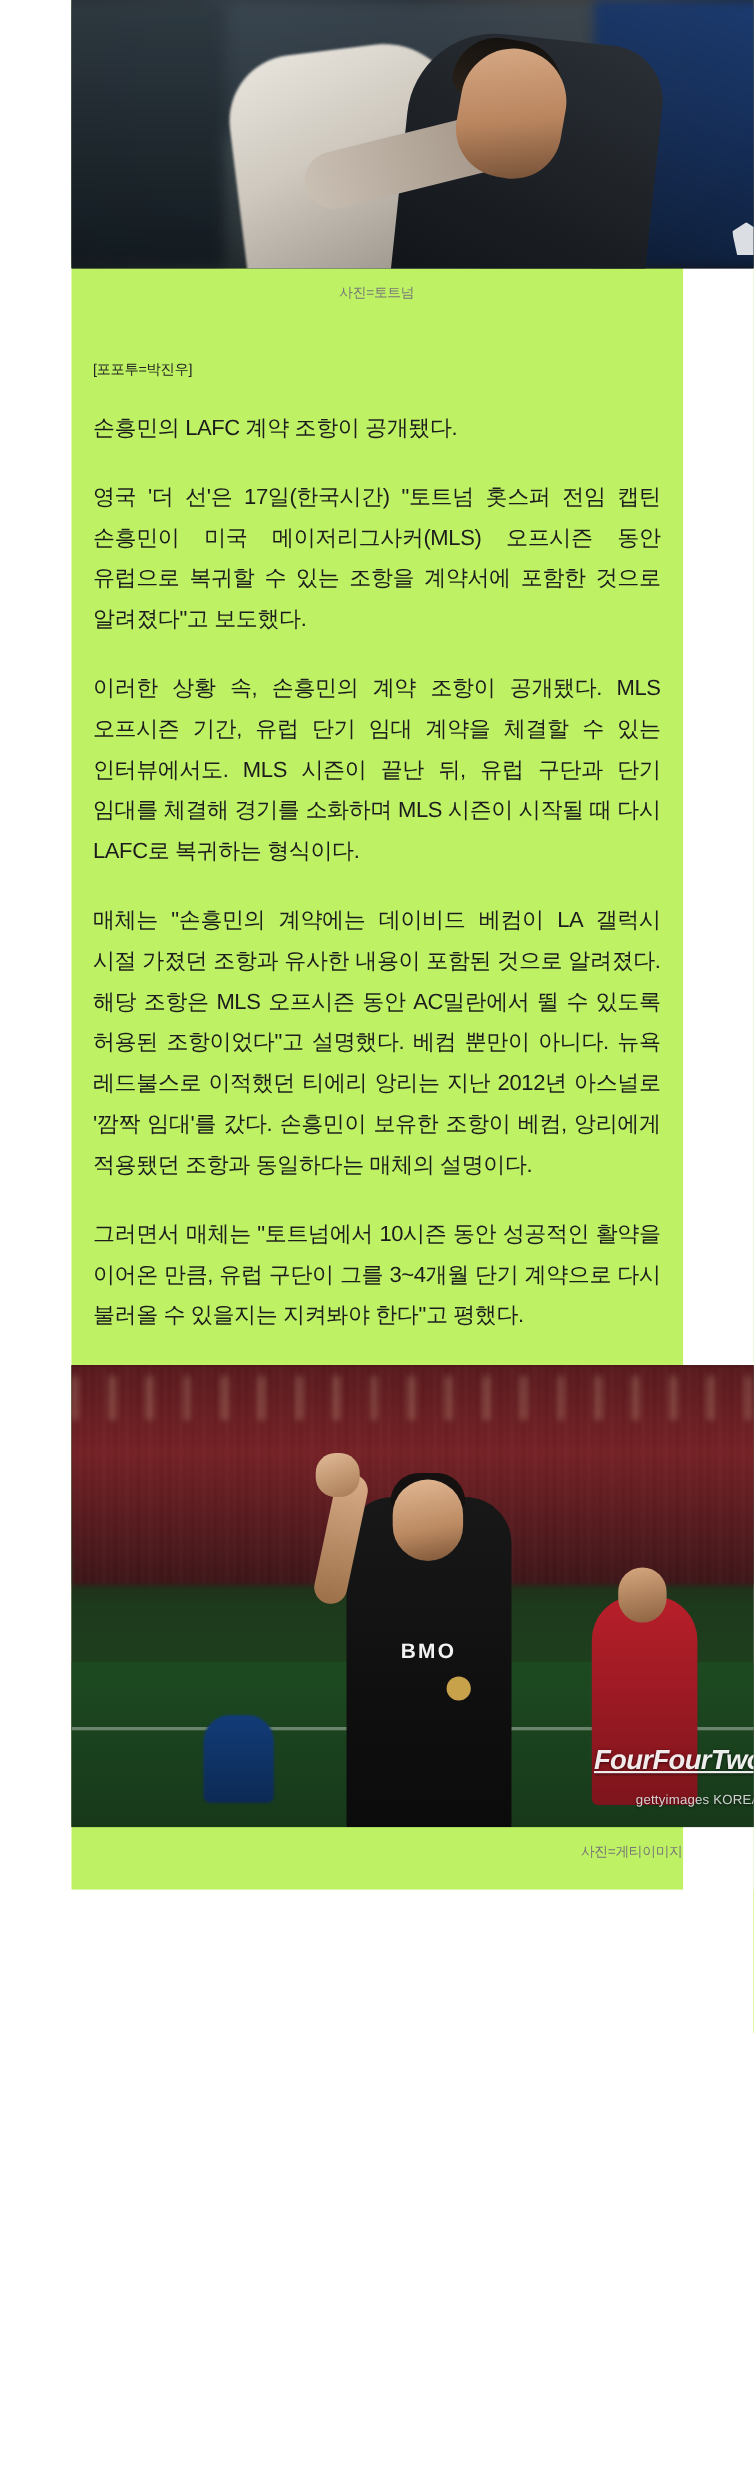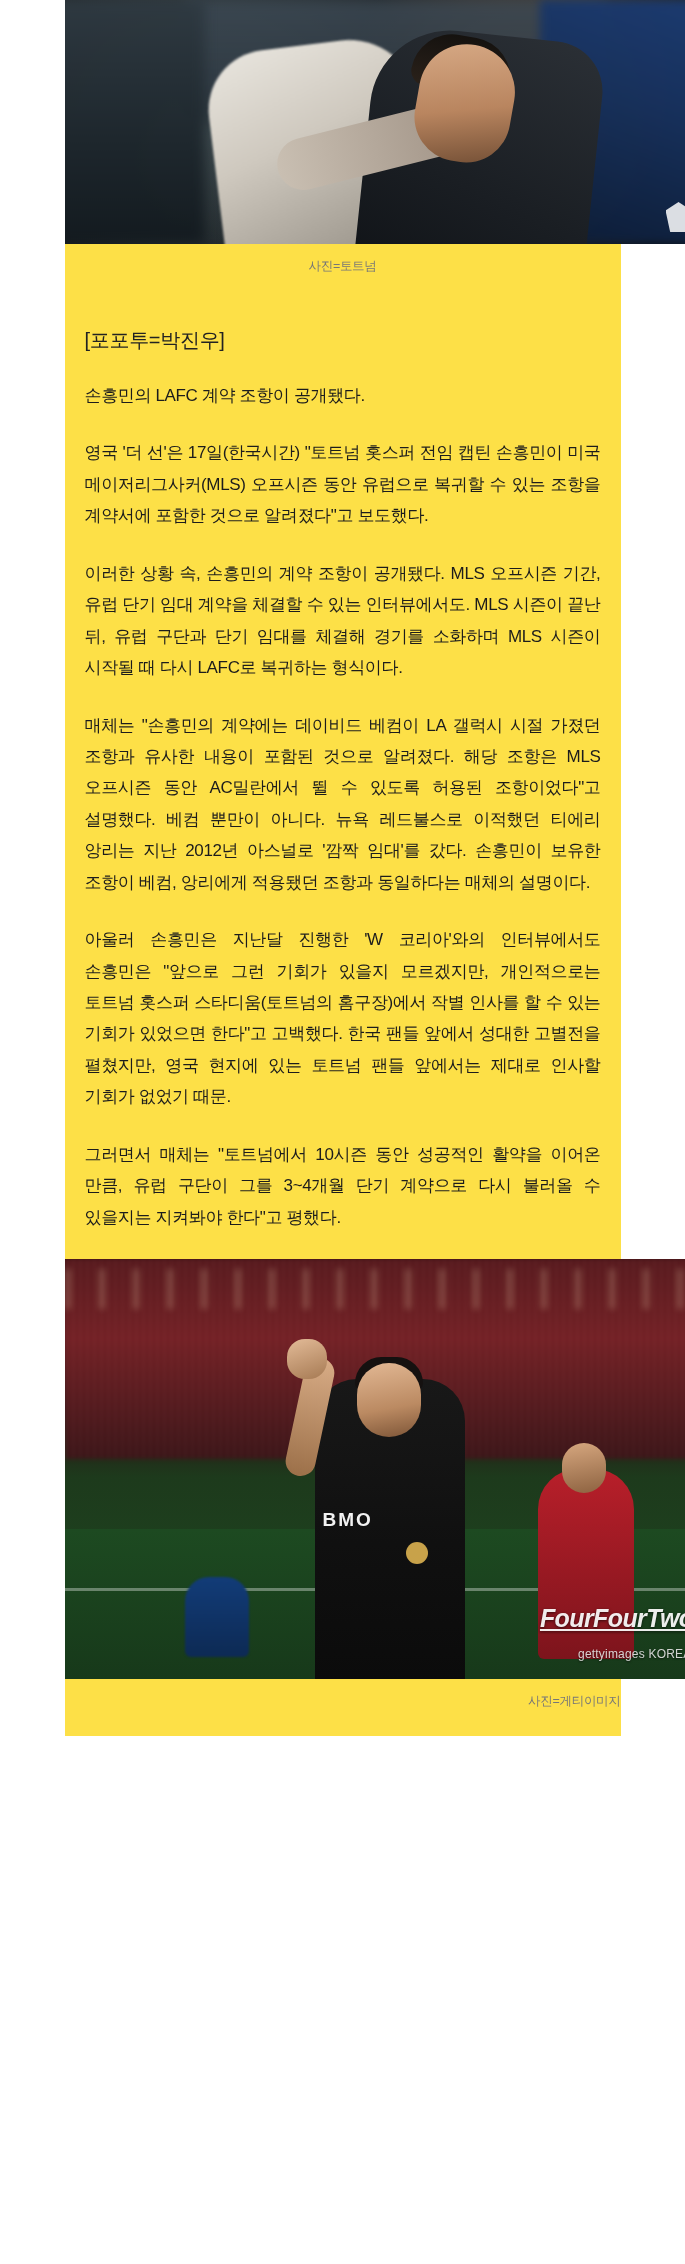--- a/index.html
+++ b/index.html
@@ -8,21 +8,21 @@
     background: #ffffff;
   }
   body {
     width: 685px;
     font-family: "Liberation Sans", "DejaVu Sans", sans-serif;
     color: #1a1a1a;
   }
   .page {
     width: 556px;
     margin: 0 auto;
-    background: #fde047;
+    background: #bef264;
     position: relative;
   }
 
   
   .figure-block {
     width: 100%;
   }
   .photo {
     position: relative;
     width: 645px;
@@ -113,27 +113,27 @@
     background: #ffffff;
     clip-path: polygon(50% 0%, 100% 28%, 82% 100%, 18% 100%, 0% 28%);
     opacity: .85;
   }
 
   
   .article {
     padding: 52px 20px 0 20px;
   }
   .byline {
-    font-size: 20px;
+    font-size: 13px;
     color: #222222;
     margin: 0 0 26px 0;
     letter-spacing: -0.3px;
   }
   .article p.para {
-    font-size: 17px;
+    font-size: 20px;
     line-height: 1.85;
     color: #1c1c1c;
     margin: 0 0 26px 0;
     letter-spacing: -0.35px;
     text-align: justify;
     word-break: keep-all;
   }
 
   
   .photo-bottom {
@@ -197,21 +197,21 @@
   }
   .player-hand {
     position: absolute;
     left: 222px; top: 80px; width: 40px; height: 40px;
     border-radius: 18px;
     background: linear-gradient(160deg, #e3bb98 0%, #a67a53 100%);
   }
   .kit-text {
     position: absolute;
     left: 258px; top: 250px; width: 134px;
-    text-align: left;
+    text-align: center;
     color: #f2f2f2;
     font-size: 19px;
     font-weight: bold;
     letter-spacing: 2px;
     font-family: "Liberation Sans", sans-serif;
   }
   .kit-badge {
     position: absolute;
     left: 341px; top: 283px;
     width: 22px; height: 22px;
@@ -286,21 +286,20 @@
     <div class="caption">사진=토트넘</div>
   </div>
 
   <div class="article">
     <div class="byline">[포포투=박진우]</div>
 
     <p class="para">손흥민의 LAFC 계약 조항이 공개됐다.</p>
     <p class="para">영국 '더 선'은 17일(한국시간) "토트넘 홋스퍼 전임 캡틴 손흥민이 미국 메이저리그사커(MLS) 오프시즌 동안 유럽으로 복귀할 수 있는 조항을 계약서에 포함한 것으로 알려졌다"고 보도했다.</p>
     <p class="para">이러한 상황 속, 손흥민의 계약 조항이 공개됐다. MLS 오프시즌 기간, 유럽 단기 임대 계약을 체결할 수 있는 인터뷰에서도. MLS 시즌이 끝난 뒤, 유럽 구단과 단기 임대를 체결해 경기를 소화하며 MLS 시즌이 시작될 때 다시 LAFC로 복귀하는 형식이다.</p>
     <p class="para">매체는 "손흥민의 계약에는 데이비드 베컴이 LA 갤럭시 시절 가졌던 조항과 유사한 내용이 포함된 것으로 알려졌다. 해당 조항은 MLS 오프시즌 동안 AC밀란에서 뛸 수 있도록 허용된 조항이었다"고 설명했다. 베컴 뿐만이 아니다. 뉴욕 레드불스로 이적했던 티에리 앙리는 지난 2012년 아스널로 '깜짝 임대'를 갔다. 손흥민이 보유한 조항이 베컴, 앙리에게 적용됐던 조항과 동일하다는 매체의 설명이다.</p>
-    <p class="para">아울러 손흥민은 지난달 진행한 'W 코리아'와의 인터뷰에서도 손흥민은 "앞으로 그런 기회가 있을지 모르겠지만, 개인적으로는 토트넘 홋스퍼 스타디움(토트넘의 홈구장)에서 작별 인사를 할 수 있는 기회가 있었으면 한다"고 고백했다. 한국 팬들 앞에서 성대한 고별전을 펼쳤지만, 영국 현지에 있는 토트넘 팬들 앞에서는 제대로 인사할 기회가 없었기 때문.</p>
     <p class="para">그러면서 매체는 "토트넘에서 10시즌 동안 성공적인 활약을 이어온 만큼, 유럽 구단이 그를 3~4개월 단기 계약으로 다시 불러올 수 있을지는 지켜봐야 한다"고 평했다.</p>
   </div>
 
   <div class="figure-block">
     <div class="photo photo-bottom">
       <div class="stadium">
         <div class="stadium-stand"></div>
         <div class="stadium-lights"></div>
         <div class="pitch"></div>
         <div class="pitch-line"></div>

